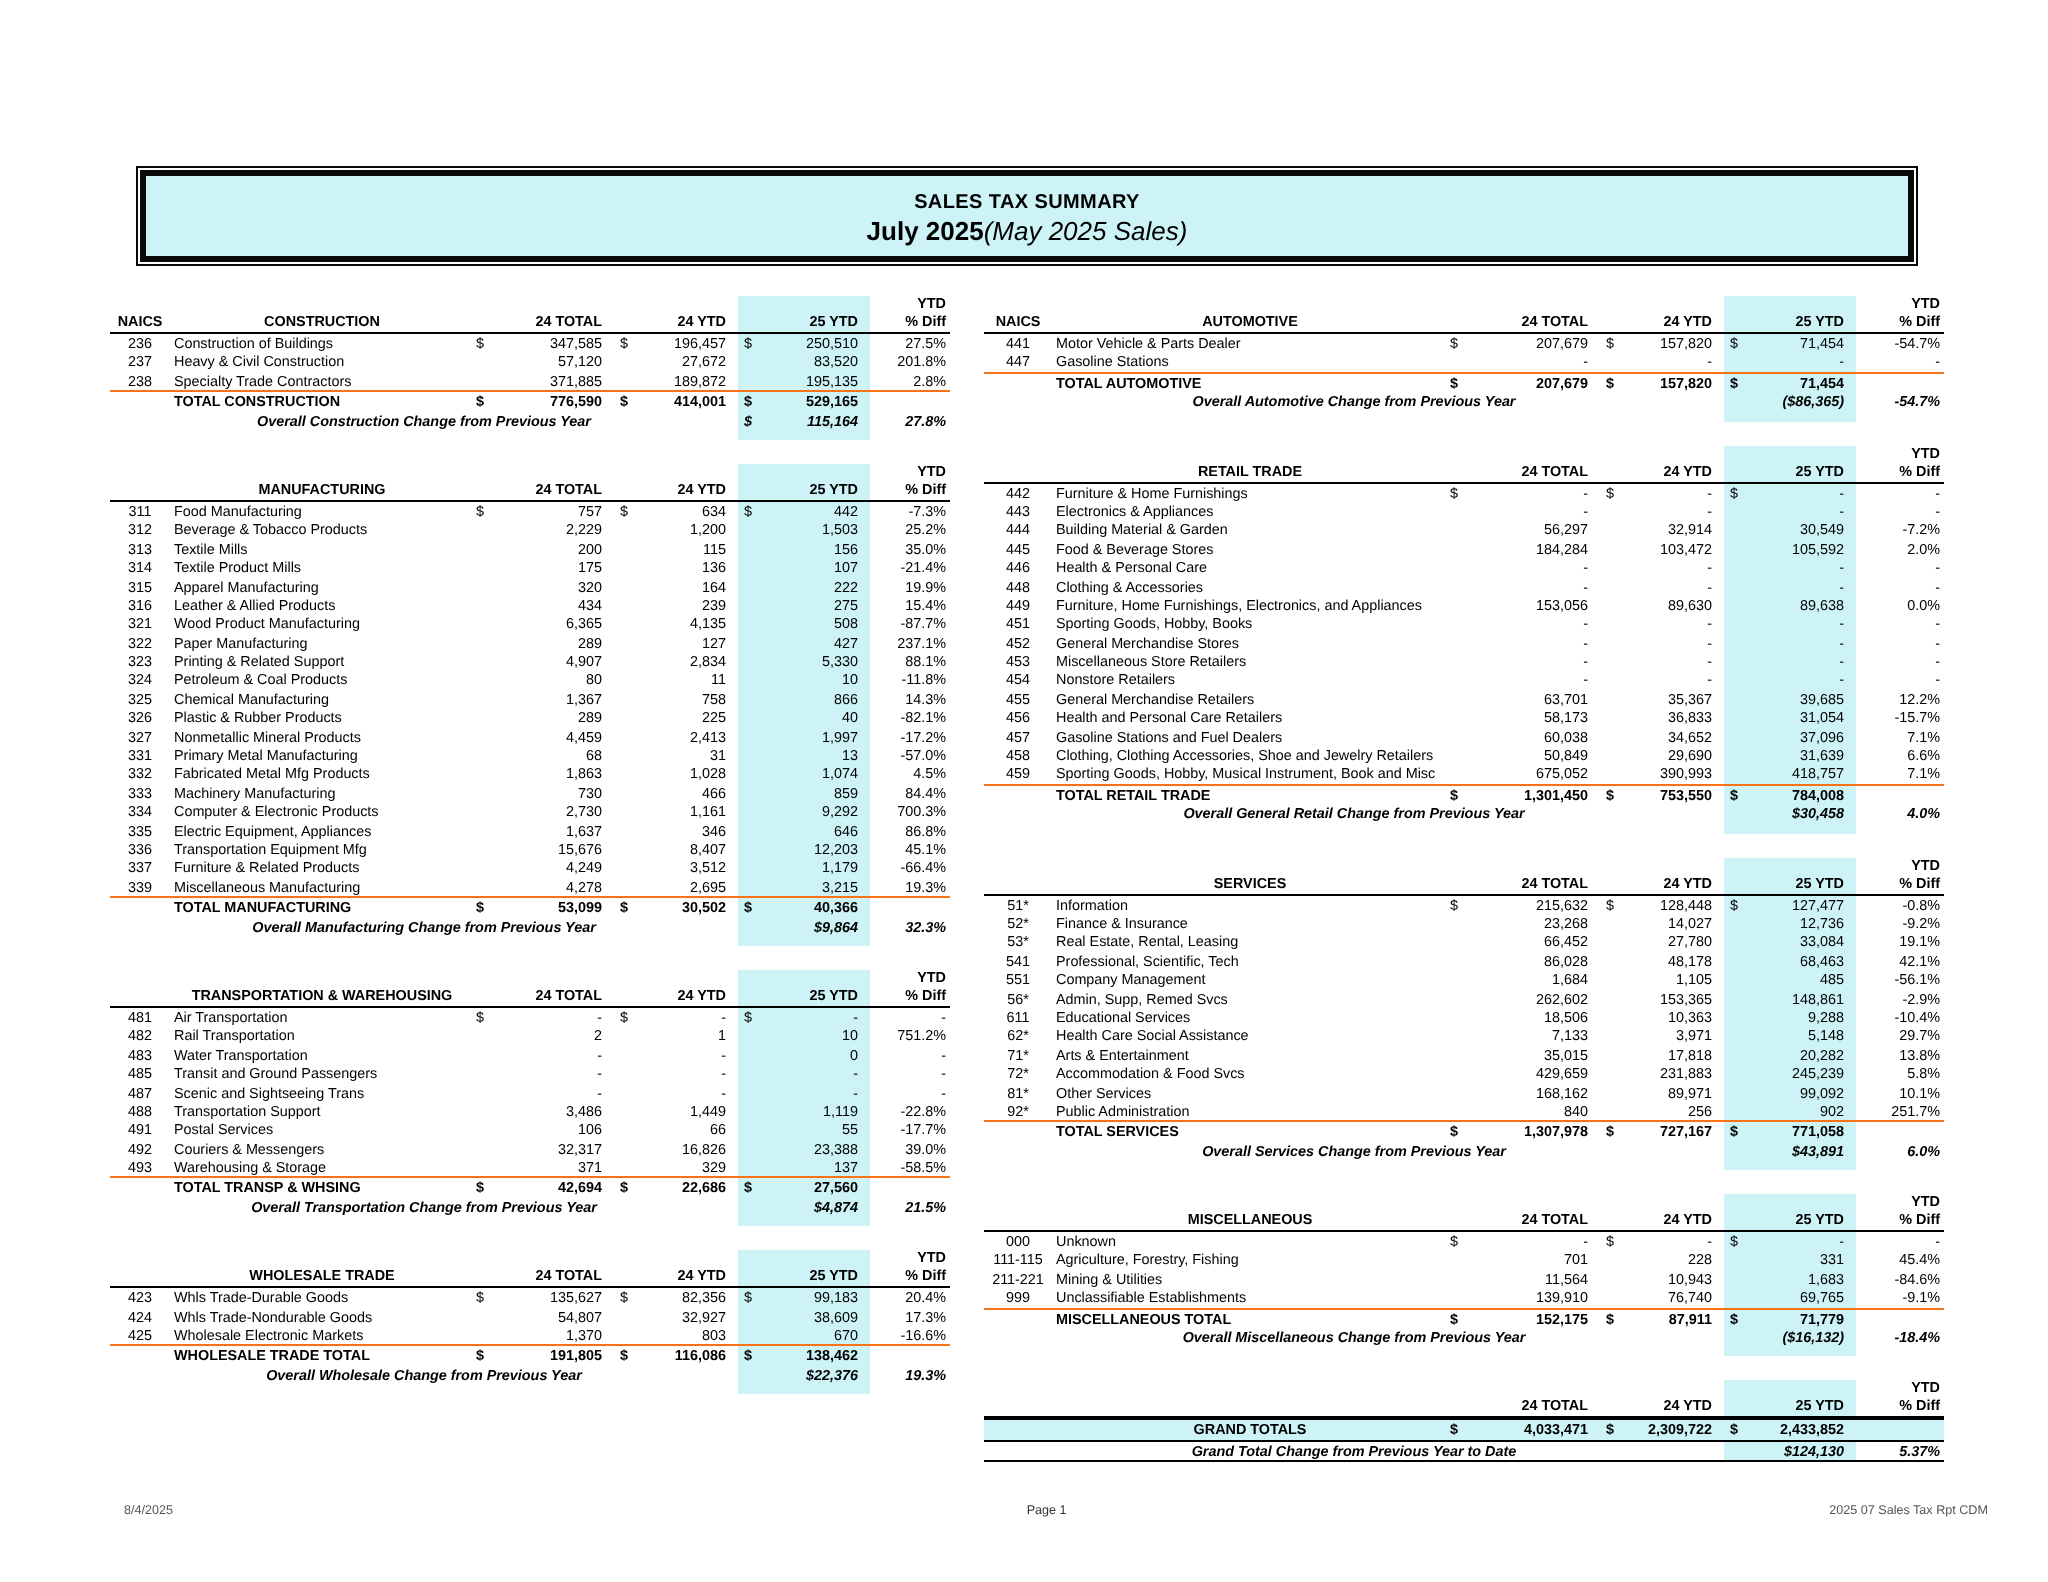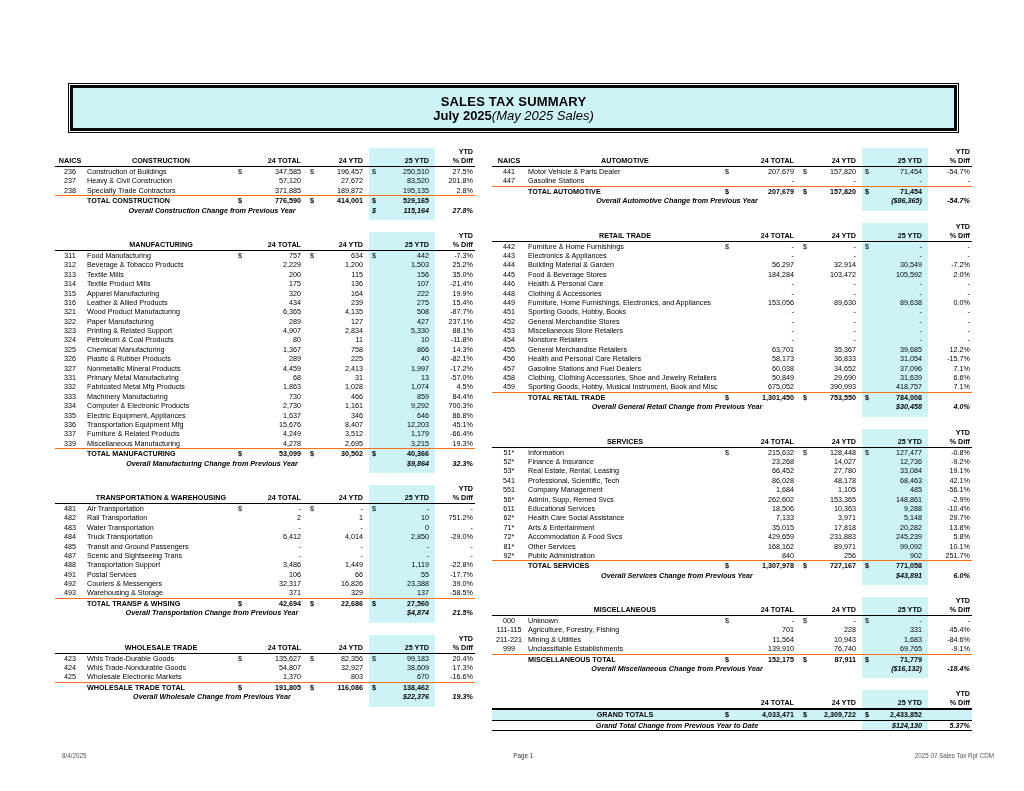--- a/index.html
+++ b/index.html
@@ -2,21 +2,21 @@
 <html><head>
 <meta charset="utf-8">
 <style>
   html,body{margin:0;padding:0;background:#e8e8e8;}
   .page{position:relative;width:1024px;height:791px;background:#ffffff;margin:0 auto;
         font-family:"Liberation Sans", sans-serif;color:#000;overflow:hidden;}
   
   .title-box{position:absolute;left:70px;top:85px;width:881px;height:40px;
              background:#cdf3f6;border:3px solid #0a0a0a;outline:1px solid #0a0a0a;outline-offset:1px;
              display:flex;flex-direction:column;justify-content:center;align-items:center;}
-  .title-line1{font-size:13px;font-weight:bold;letter-spacing:.2px;line-height:15px;}
+  .title-line1{font-size:10px;font-weight:bold;letter-spacing:.2px;line-height:15px;}
   .title-line2{font-size:13px;line-height:13px;}
   .title-line2 .b{font-weight:bold;}
   .title-line2 .i{font-style:italic;}
   
   .col{position:absolute;top:148px;}
   .col-left{left:55px;width:420px;}
   .col-right{left:492px;width:480px;}
   .tbl{margin-bottom:12px;}
   .r{display:grid;align-items:end;}
   .col-left .r{grid-template-columns:30px 150px 72px 62px 66px 40px;}
@@ -366,28 +366,20 @@
         </div>
         <div class="r">
           <div class="c code">483</div>
           <div class="c name">Water Transportation</div>
           <div class=" c num"><span>-</span></div>
           <div class=" c num"><span>-</span></div>
           <div class="hl c num"><span>0</span></div>
           <div class="c pct">-</div>
         </div>
         <div class="r">
-          <div class="c code">484</div>
-          <div class="c name">Truck Transportation</div>
-          <div class=" c num"><span>6,412</span></div>
-          <div class=" c num"><span>4,014</span></div>
-          <div class="hl c num"><span>2,850</span></div>
-          <div class="c pct">-29.0%</div>
-        </div>
-        <div class="r">
           <div class="c code">485</div>
           <div class="c name">Transit and Ground Passengers</div>
           <div class=" c num"><span>-</span></div>
           <div class=" c num"><span>-</span></div>
           <div class="hl c num"><span>-</span></div>
           <div class="c pct">-</div>
         </div>
         <div class="r">
           <div class="c code">487</div>
           <div class="c name">Scenic and Sightseeing Trans</div>

